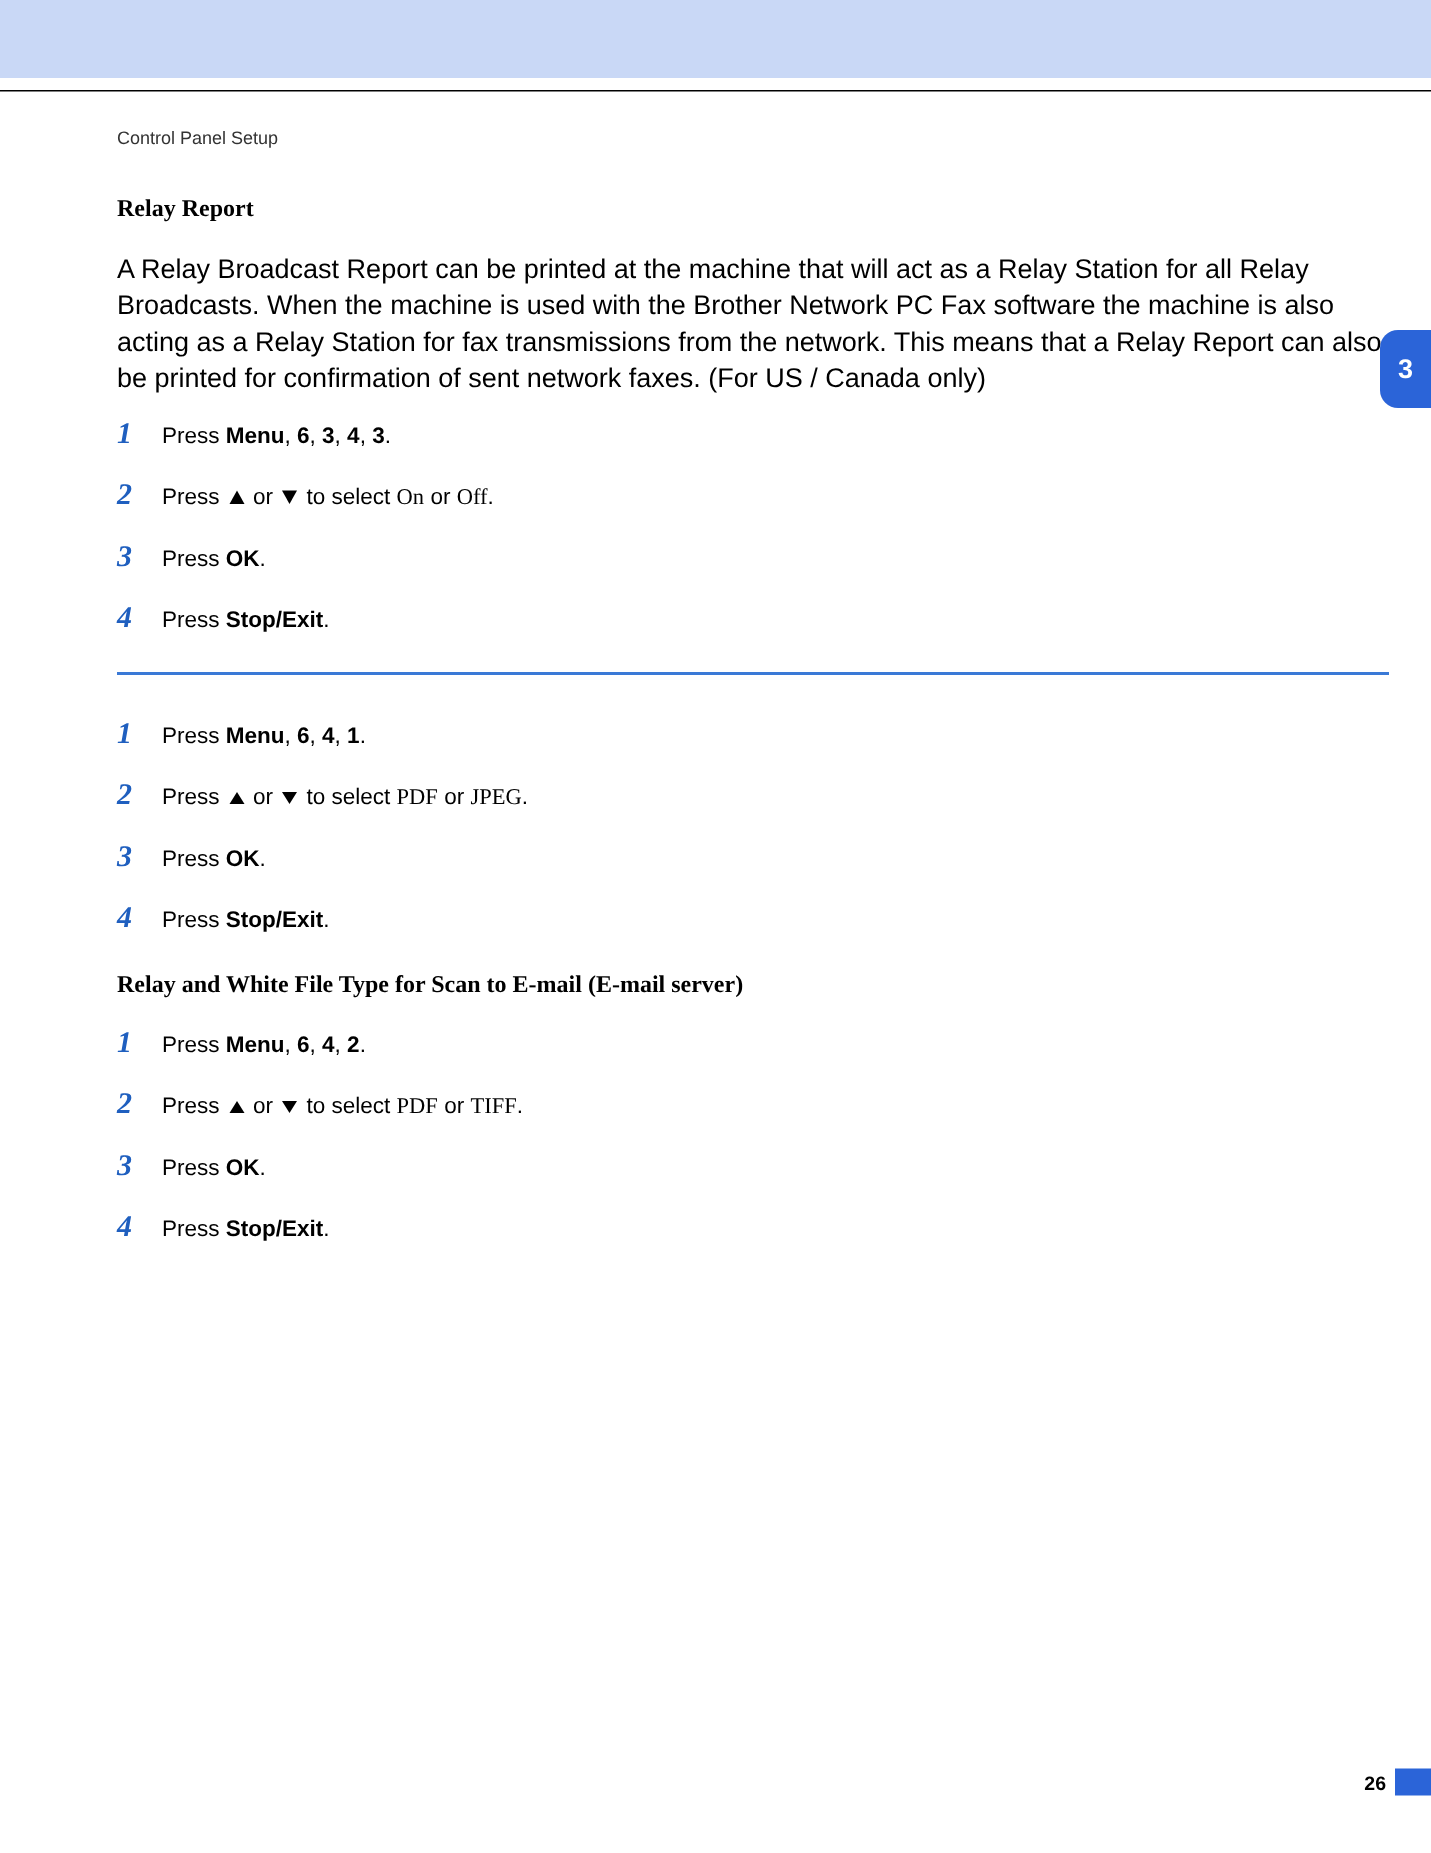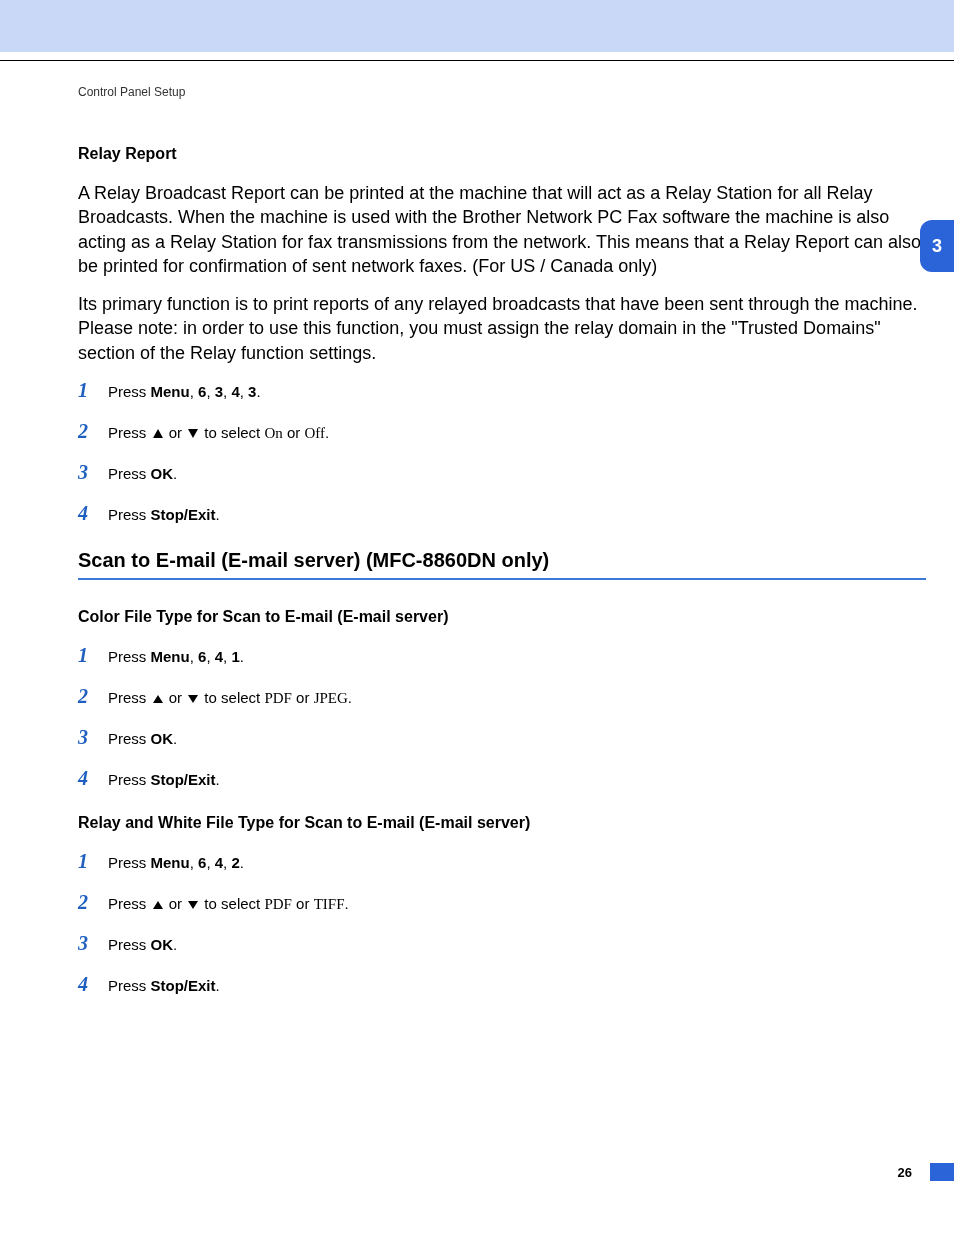--- a/index.html
+++ b/index.html
@@ -24,26 +24,27 @@
     background: #000;
     margin-top: 8px;
   }
   .page-content {
     padding: 24px 28px 0 78px;
     box-sizing: border-box;
   }
   .doc-header {
     font-size: 12px;
     color: #333;
-    margin-bottom: 46px;
+    margin-bottom: 32px;
   }
   h3.subheading {
     font-size: 16px;
     font-weight: bold;
     margin: 0 0 18px 0;
+    font-family: Liberation Serif, serif;
   }
   p.body-text {
     font-size: 18px;
     line-height: 1.35;
     margin: 0 0 14px 0;
   }
   .steps {
     list-style: none;
     padding: 0;
     margin: 12px 0 24px 0;
@@ -103,24 +104,23 @@
     font-size: 18px;
     display: flex;
     align-items: center;
     justify-content: center;
     border-top-left-radius: 12px;
     border-bottom-left-radius: 12px;
   }
   .page-number-box {
     position: absolute;
     right: 0;
-    bottom: 54px;
+    bottom: 38px;
     display: flex;
     align-items: center;
-    gap: 12px;
   }
   .page-number {
     font-size: 13px;
     font-weight: bold;
     margin-right: 6px;
   }
   .page-number-bar {
     width: 24px;
     height: 18px;
     background: #2b64d8;
@@ -133,21 +133,20 @@
 <div class="rule-under-stripe"></div>
 
 <div class="chapter-tab">3</div>
 
 <div class="page-content">
 
   <div class="doc-header">Control Panel Setup</div>
 
   <h3 class="subheading">Relay Report</h3>
   <p class="body-text">A Relay Broadcast Report can be printed at the machine that will act as a Relay Station for all Relay Broadcasts. When the machine is used with the Brother Network PC Fax software the machine is also acting as a Relay Station for fax transmissions from the network. This means that a Relay Report can also be printed for confirmation of sent network faxes. (For US / Canada only)</p>
-  <p class="body-text">Its primary function is to print reports of any relayed broadcasts that have been sent through the machine. Please note: in order to use this function, you must assign the relay domain in the "Trusted Domains" section of the Relay function settings.</p>
 
   <ul class="steps">
     <li>
       <span class="step-num">1</span>
       <span class="step-text">
         <span>Press </span><b>Menu</b><span>, </span><b>6</b><span>, </span><b>3</b><span>, </span><b>4</b><span>, </span><b>3</b><span>.</span>
       </span>
     </li>
     <li>
       <span class="step-num">2</span>
@@ -162,24 +161,22 @@
       </span>
     </li>
     <li>
       <span class="step-num">4</span>
       <span class="step-text">
         <span>Press </span><b>Stop/Exit</b><span>.</span>
       </span>
     </li>
   </ul>
 
-  <h2 class="section-heading">Scan to E-mail (E-mail server) (MFC-8860DN only)</h2>
   <div class="section-underline"></div>
 
-  <h3 class="subheading">Color File Type for Scan to E-mail (E-mail server)</h3>
 
   <ul class="steps">
     <li>
       <span class="step-num">1</span>
       <span class="step-text">
         <span>Press </span><b>Menu</b><span>, </span><b>6</b><span>, </span><b>4</b><span>, </span><b>1</b><span>.</span>
       </span>
     </li>
     <li>
       <span class="step-num">2</span>

